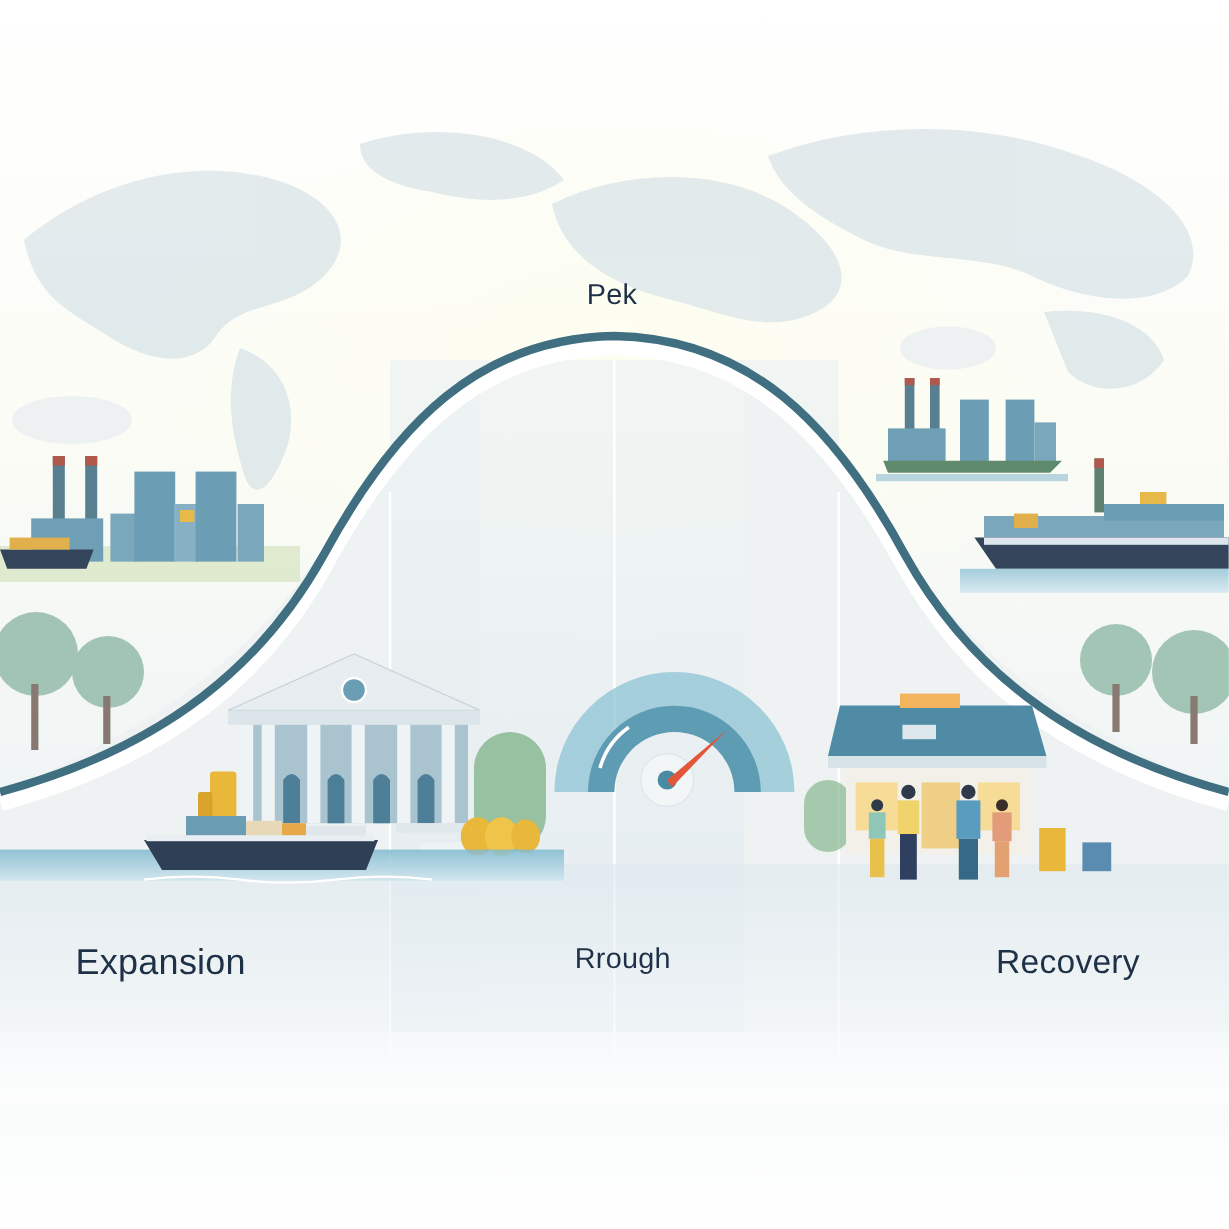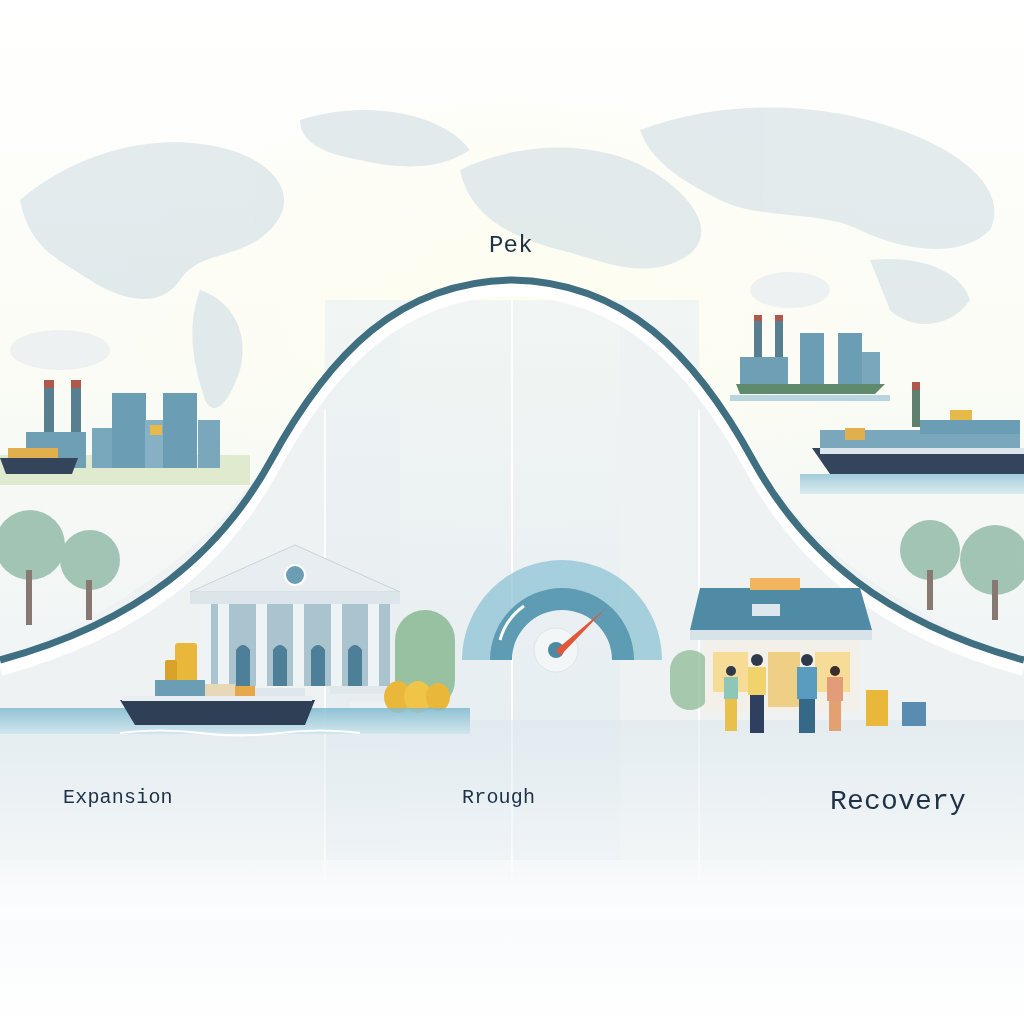--- a/index.html
+++ b/index.html
@@ -1,21 +1,21 @@
 <!DOCTYPE html>
 <html><head>
 <meta charset="utf-8">
 <style>
   html,body{margin:0;padding:0;}
   body{width:1024px;height:1024px;overflow:hidden;background:#ffffff;position:relative;font-family:"Liberation Serif","DejaVu Serif",serif;}
   .canvas{position:absolute;left:0;top:0;width:1024px;height:1024px;}
-  .label{position:absolute;color:#1e3147;font-family:Liberation Mono, monospace;letter-spacing:0.2px;}
+  .label{position:absolute;color:#1e3147;font-family:Liberation Sans, sans-serif;letter-spacing:0.2px;}
   #lbl-peak{left:489px;top:232px;font-size:24px;}
-  #lbl-exp{left:63px;top:786px;font-size:20px;}
-  #lbl-trough{left:462px;top:786px;font-size:20px;}
+  #lbl-exp{left:63px;top:786px;font-size:30px;}
+  #lbl-trough{left:479px;top:786px;font-size:24px;}
   #lbl-rec{left:830px;top:786px;font-size:28px;}
 </style>
 </head>
 <body>
 
 <svg class="canvas" viewBox="0 0 1024 1024" xmlns="http://www.w3.org/2000/svg">
   <defs>
     <linearGradient id="bgGrad" x1="0" y1="0" x2="0" y2="1">
       <stop offset="0" stop-color="#ffffff"></stop>
       <stop offset="0.35" stop-color="#fbfcf5"></stop>

